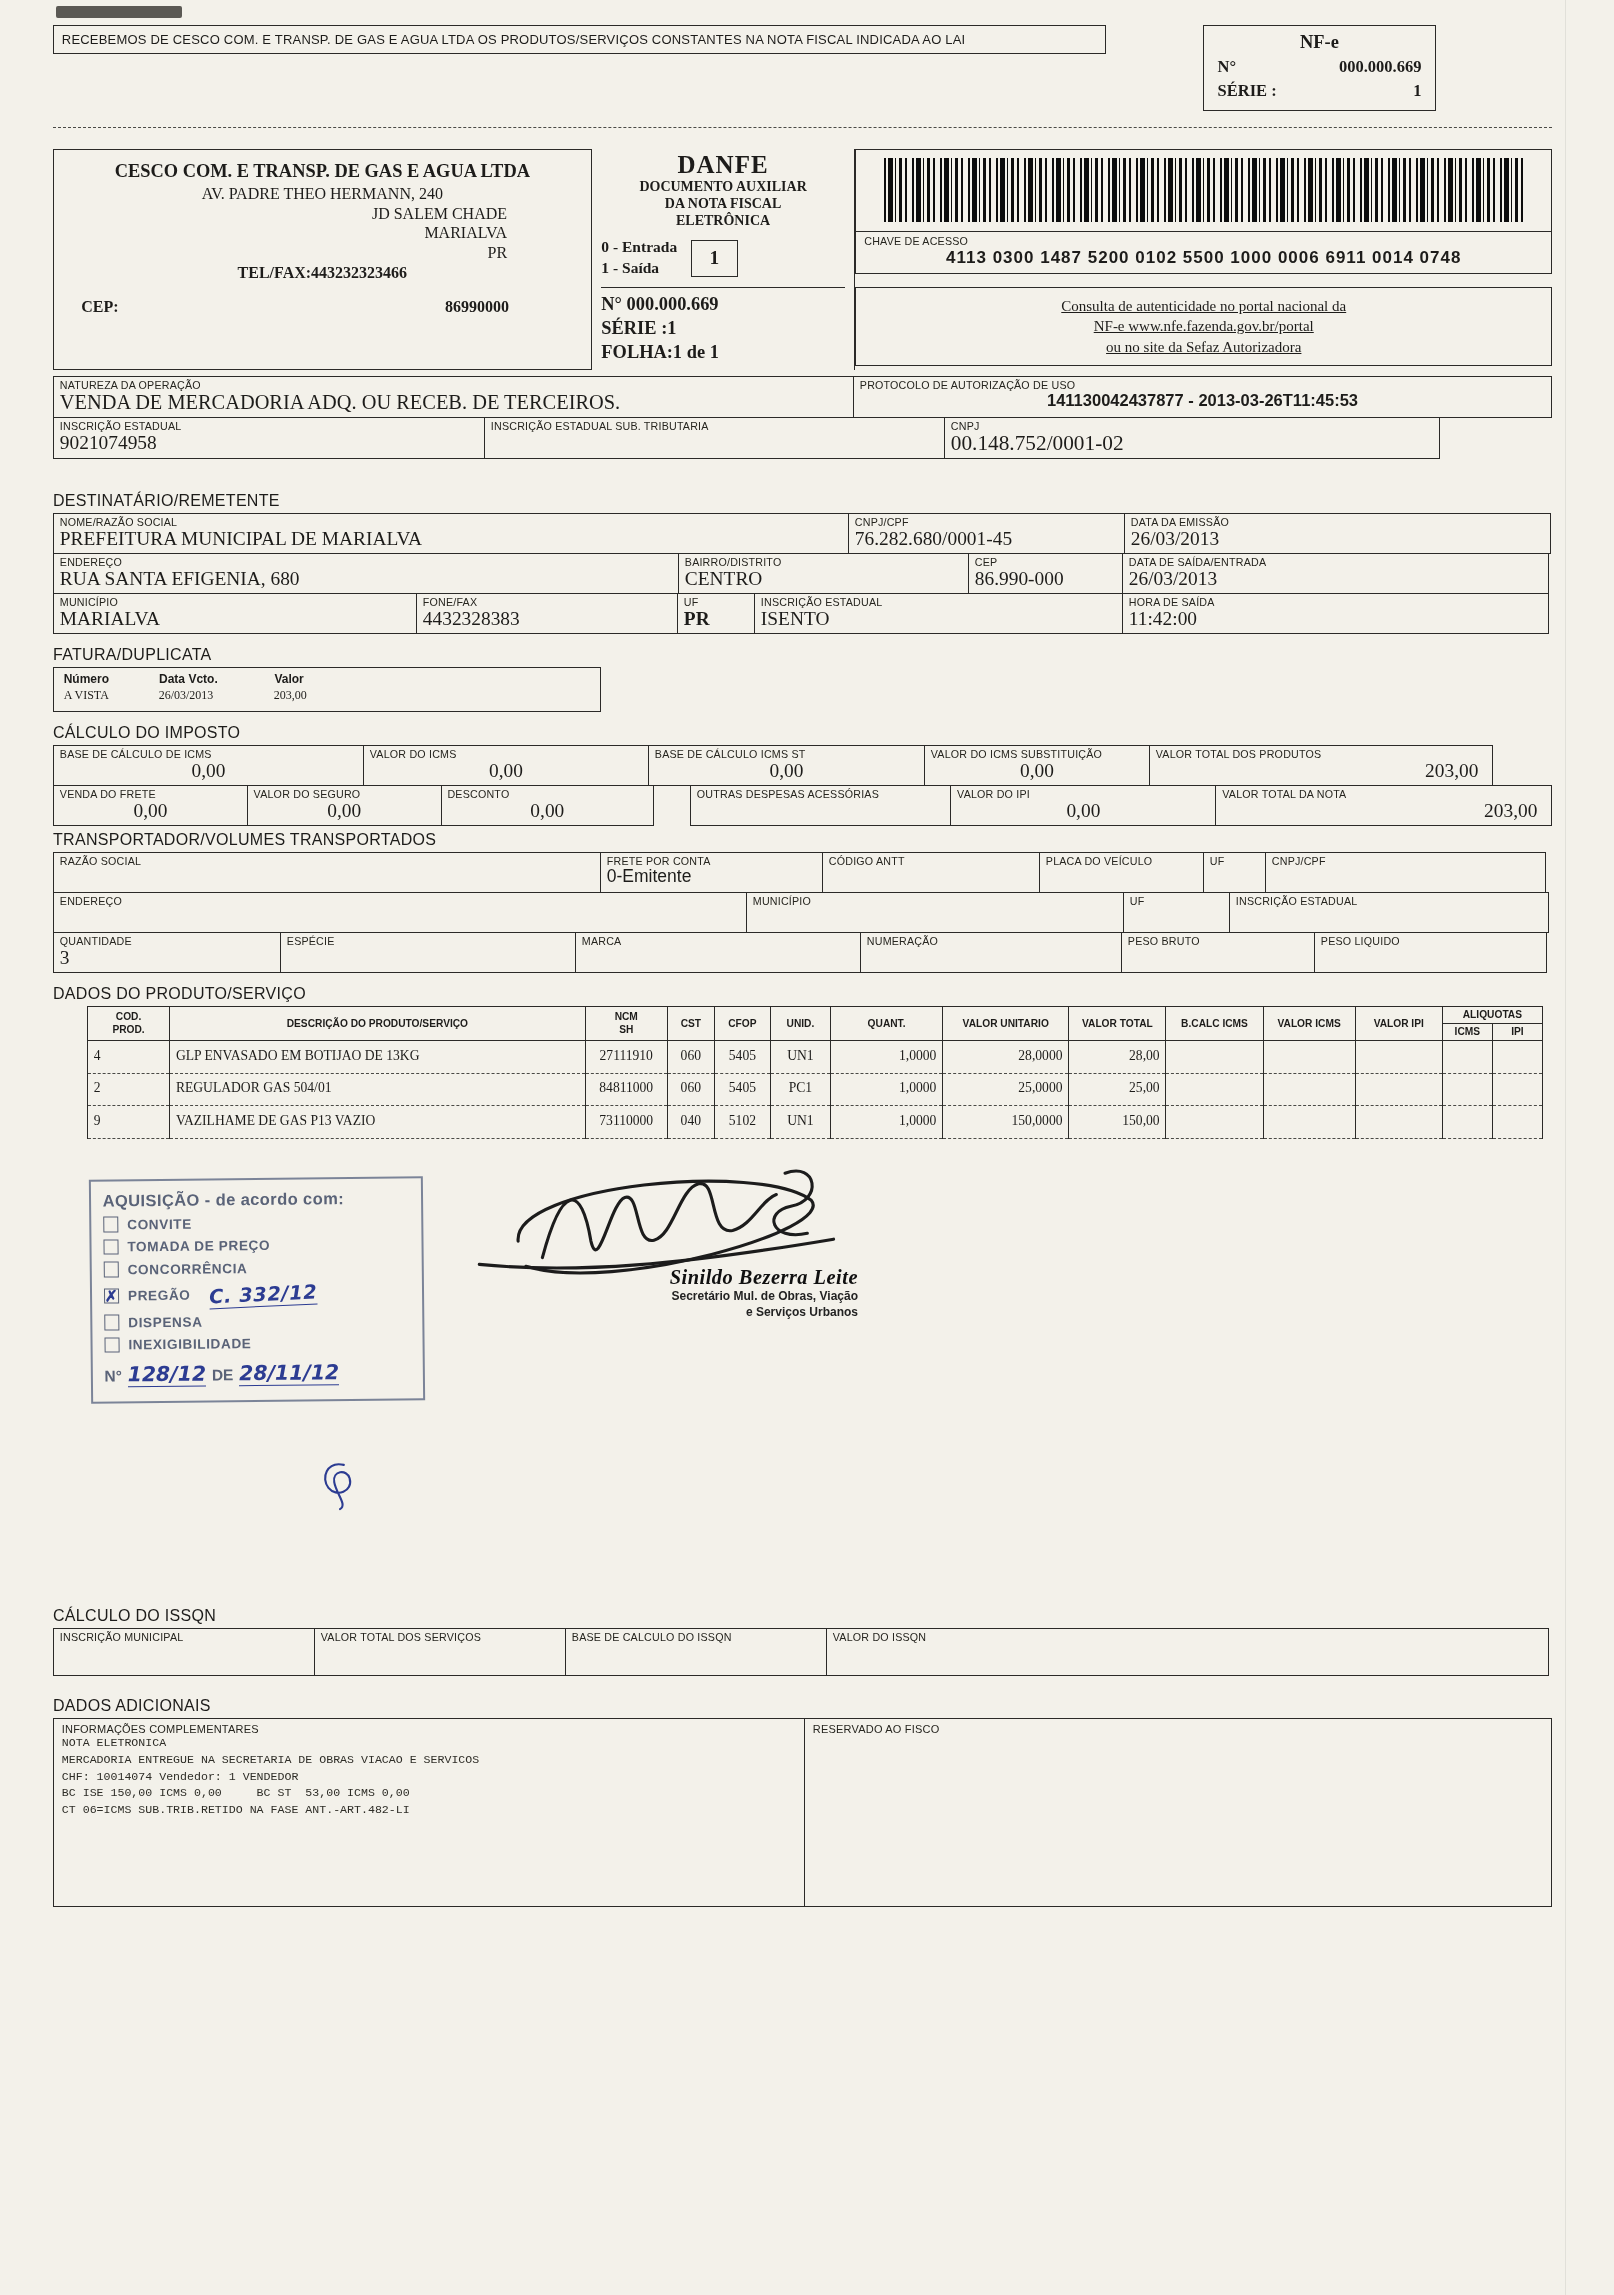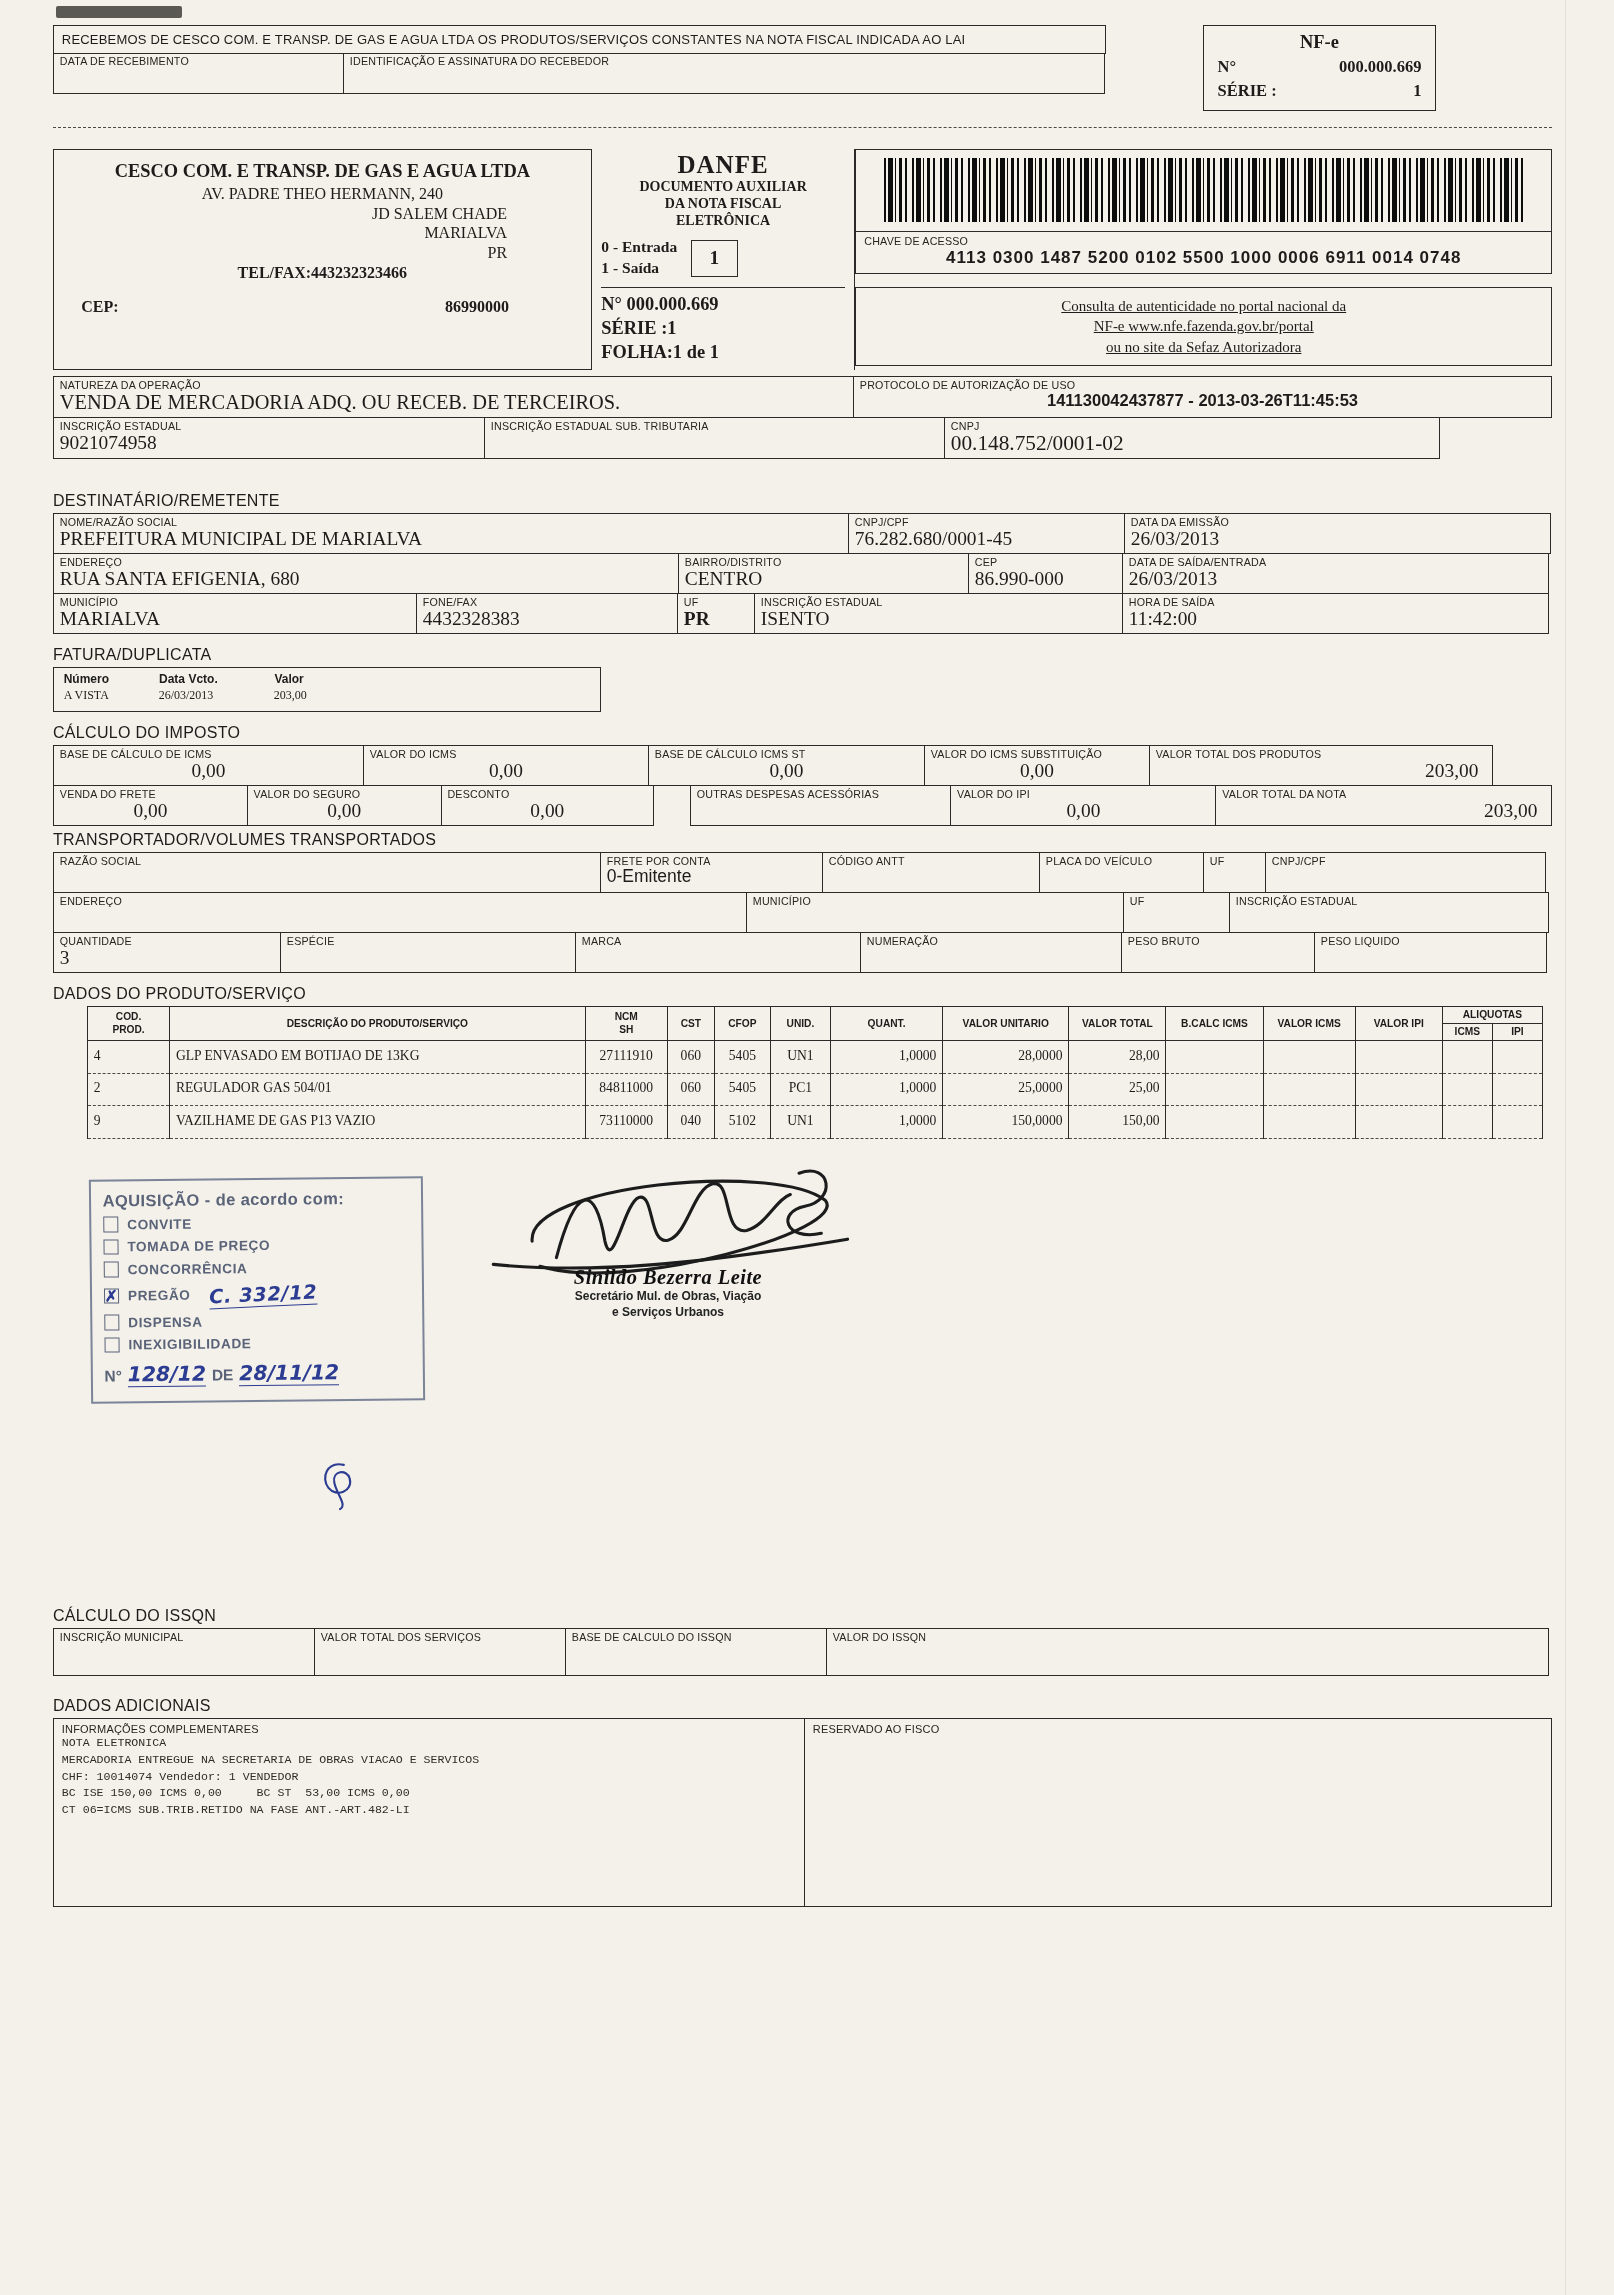--- a/index.html
+++ b/index.html
@@ -73,21 +73,21 @@
   .stamp { position:absolute; left:37px; top:39px; width:307px; border:2.9px solid #7b8498; padding:9.7px 11.6px 13.6px; color:#5a6378; transform:rotate(-.6deg); }
   .stamp-title { font-weight:bold; font-size:16.5px; letter-spacing:0.4px; }
   .stamp-item { display:flex; align-items:center; gap:8.7px; margin-top:6.8px; font-weight:bold; font-size:13.6px; letter-spacing:0.6px; }
   .cb { width:13.6px; height:13.6px; border:1.9px solid #5a6378; flex:0 0 auto; display:flex; align-items:center; justify-content:center; }
   .xmark { color:#2c3c92; font-size:15.5px; font-weight:bold; line-height:1; }
   .hand { font-family:"DejaVu Sans", sans-serif; font-style:italic; color:#2c3c92; }
   .contract { font-size:19.4px; font-weight:bold; margin-left:9.7px; border-bottom:1.9px solid #2c3c92; transform:rotate(-2deg); }
   .stamp-bottom { display:flex; align-items:baseline; gap:5.8px; margin-top:9.7px; font-weight:bold; font-size:15.5px; }
   .stamp-bottom .hand { font-size:20.4px; border-bottom:1.9px solid #2c3c92; }
   .scribble { position:absolute; left:262px; top:320px; }
-  .sig { position:absolute; left:411px; top:7.8px; width:408px; text-align:center; }
+  .sig { position:absolute; left:397px; top:7.8px; width:408px; text-align:right; }
   .sig svg { display:block; }
   .sig-name { margin-top:-45px; font-family:"Liberation Serif", serif; font-weight:bold; font-style:italic; font-size:20.4px; color:#101010; letter-spacing:0.5px; }
   .sig-role { font-size:12px; font-weight:bold; color:#232323; line-height:1.3; }
 
   
   .adic-box { display:flex; }
   .adic-left { width:752px; border:1px solid #2b2a28; box-sizing:border-box; height:189px; padding:3.9px 7.8px; }
   .adic-right { width:747px; border:1px solid #2b2a28; border-left:none; box-sizing:border-box; height:189px; padding:3.9px 7.8px; }
   .mono { font-family:"Liberation Mono", monospace; font-size:11.6px; line-height:1.45; color:#2e2d27; white-space:pre; }
   .blank-tall .val { min-height:29px; }
@@ -97,30 +97,20 @@
 
 <div class="page">
   <div class="artifact" style="left:56px; top:5.8px; width:126px; height:12.6px;"></div>
   <div class="fold"></div>
 
   <div class="content">
 
     <div class="stub">
       <div class="stub-left">
         <div class="stub-text">RECEBEMOS DE CESCO COM. E TRANSP. DE GAS E AGUA LTDA OS PRODUTOS/SERVIÇOS CONSTANTES NA NOTA FISCAL INDICADA AO LAI</div>
-        <div class="stub-cells">
-          <div class="fcell" style="width:291px;">
-            <span class="lbl">DATA DE RECEBIMENTO</span>
-            <span class="val"></span>
-          </div>
-          <div class="fcell" style="width:762px;">
-            <span class="lbl">IDENTIFICAÇÃO E ASSINATURA DO RECEBEDOR</span>
-            <span class="val"></span>
-          </div>
-        </div>
       </div>
       <div class="nfe-box">
         <div class="nfe-title">NF-e</div>
         <div class="nfe-line">
             <span>N°</span>
             <span>000.000.669</span>
           </div>
         <div class="nfe-line" style="justify-content:space-between; gap:16px;">
             <span>SÉRIE :</span>
             <span>1</span>

